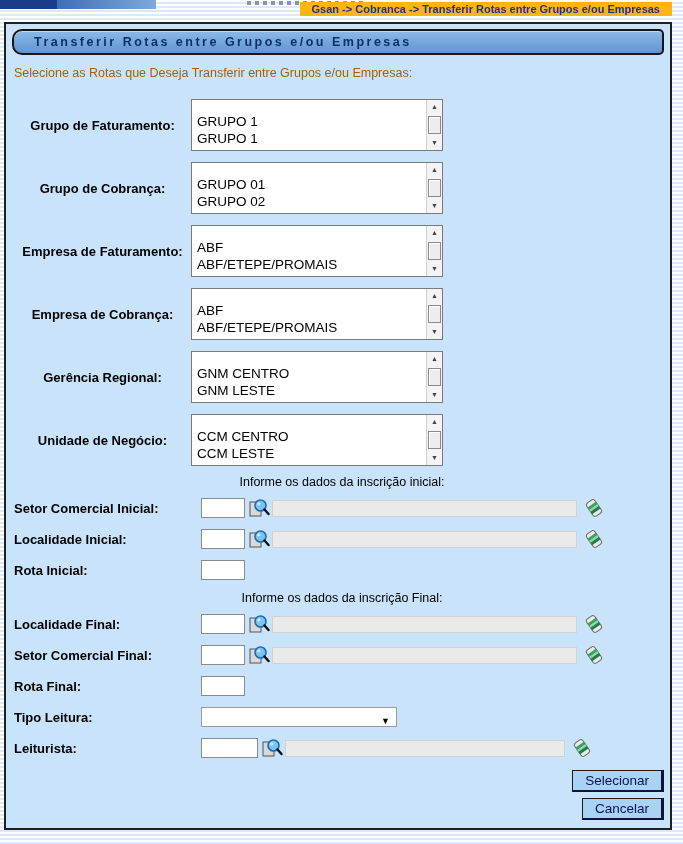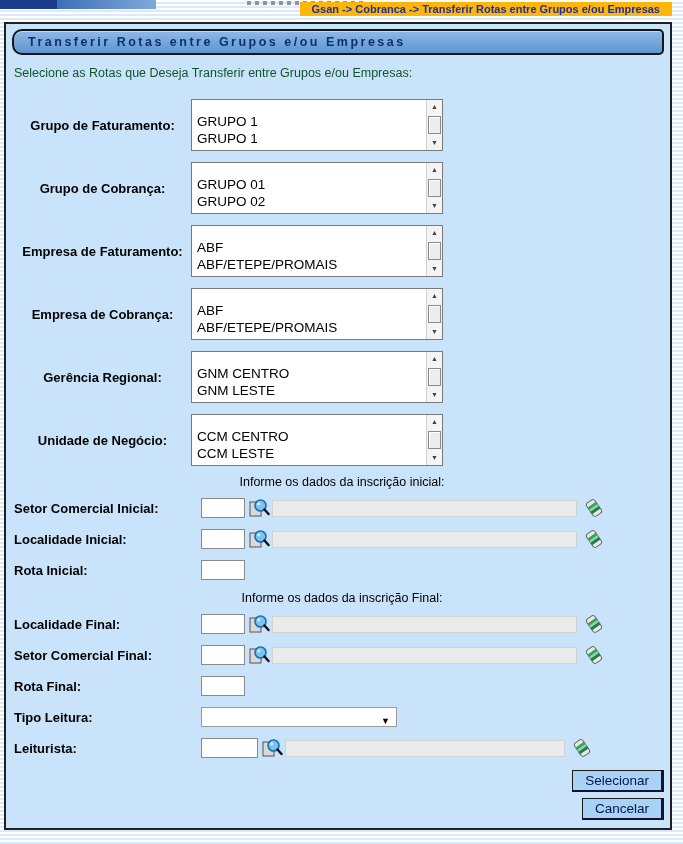--- a/index.html
+++ b/index.html
@@ -18,22 +18,22 @@
   .breadcrumb{position:absolute;top:2px;right:11px;background:#ffb60a;color:#1d2f9d;
     font-size:11px;font-weight:bold;padding:1px 12px;white-space:nowrap;}
 
   
   .panel{position:absolute;left:4px;top:22px;width:668px;height:808px;
     background:#c9e3fb;border:2px solid #202020;}
   .titlebar{margin:5px 6px 0 6px;height:26px;line-height:22px;
     background:linear-gradient(180deg,#8cb9e8,#5f95cf);
     border:2px solid #161616;border-radius:10px 5px 5px 10px;
     color:#0e2f6e;font-weight:bold;font-size:12.5px;letter-spacing:2.5px;
-    padding-left:14px;box-shadow:inset 0 1px 0 rgba(255,255,255,.45);}
-  .instruction{margin:11px 12px 0 8px;font-size:12.5px;color:#14532d;}
+    padding-left:20px;box-shadow:inset 0 1px 0 rgba(255,255,255,.45);}
+  .instruction{margin:11px 12px 0 8px;font-size:12.5px;color:#a16207;}
 
   
   .lb-row{display:flex;align-items:center;margin:11px 0 0 8px;}
   .lb-row.first{margin-top:19px;}
   .lb-label{width:177px;font-weight:bold;font-size:13px;color:#000000;text-align:center;}
   .listbox{width:252px;height:52px;background:#fff;border:1px solid #7a7a7a;
     position:relative;overflow:hidden;font-size:13.5px;color:#000;}
   .listbox .items{padding:13px 0 0 5px;line-height:17px;}
   .scrollbar{position:absolute;top:0;right:0;bottom:0;width:16px;background:#f4f4f4;
     border-left:1px solid #d0d0d0;}

